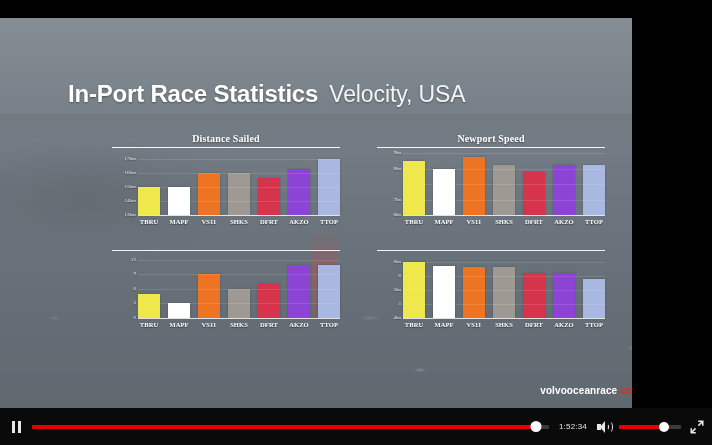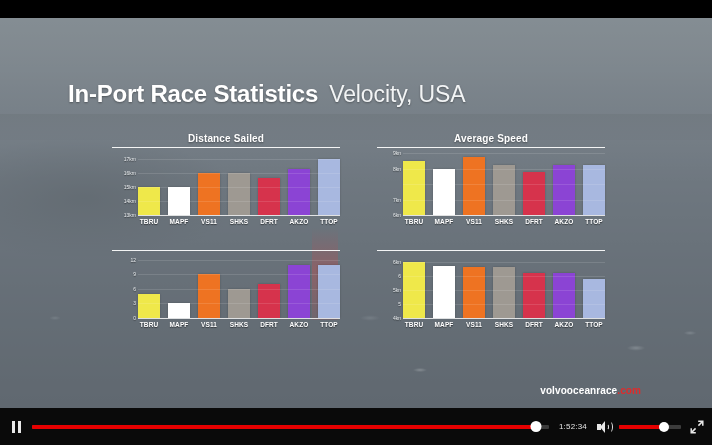--- a/index.html
+++ b/index.html
@@ -17,21 +17,21 @@
     width: 712px;
     height: 445px;
     background: #000;
     overflow: hidden;
   }
 
   
   #video-frame {
     position: absolute;
     left: 0; top: 18px;
-    width: 712px; height: 390px;
+    width: 632px; height: 390px;
     overflow: hidden;
     background:
       
       radial-gradient(ellipse 10px 3px at 420px 352px, rgba(235,238,240,.55), rgba(235,238,240,0) 70%),
       radial-gradient(ellipse 13px 4px at 636px 330px, rgba(225,230,235,.5), rgba(225,230,235,0) 70%),
       radial-gradient(ellipse 9px 3px at 690px 315px, rgba(220,226,232,.45), rgba(220,226,232,0) 70%),
       radial-gradient(ellipse 8px 3px at 55px 300px, rgba(200,208,214,.35), rgba(200,208,214,0) 70%),
       radial-gradient(ellipse 14px 4px at 370px 300px, rgba(210,216,222,.3), rgba(210,216,222,0) 70%),
       radial-gradient(ellipse 7px 3px at 540px 282px, rgba(205,212,218,.3), rgba(205,212,218,0) 70%),
       
@@ -100,21 +100,21 @@
     letter-spacing: -0.2px;
     text-shadow: 0 1px 2px rgba(0,0,0,.35);
   }
   #title-sub {
     font-size: 23px; font-weight: normal; color: #f2f4f5;
     letter-spacing: -0.1px;
     text-shadow: 0 1px 2px rgba(0,0,0,.35);
   }
 
   
-  .chart-panel { position: absolute; }
+  .chart-panel { position: absolute; font-family: Liberation Serif, serif; }
   #panel-distance { left: 112px; top: 114px; width: 228px; height: 100px; }
   #panel-speed    { left: 377px; top: 114px; width: 228px; height: 100px; }
   #panel-tacks    { left: 112px; top: 230px; width: 228px; height: 100px; }
   #panel-vmg      { left: 377px; top: 230px; width: 228px; height: 100px; }
 
   .chart-title {
     font-size: 10px; font-weight: bold; color: #ffffff;
     text-align: center; letter-spacing: .15px;
     text-shadow: 0 1px 2px rgba(0,0,0,.4);
     height: 13px; line-height: 13px;
@@ -332,21 +332,21 @@
             </div>
         <div class="grid-line" style="top: 62px;"></div>
             <div class="grid-line" style="top: 47.9091px;"></div>
             <div class="grid-line" style="top: 33.8182px;"></div>
             <div class="grid-line" style="top: 19.7273px;"></div>
             <div class="grid-line" style="top: 5.63636px;"></div>
           </div>
       </div>
 
       <div class="chart-panel" id="panel-speed">
-        <div class="chart-title">Average Speed</div>
+        <div class="chart-title">Newport Speed</div>
         <div class="chart-rule"></div>
         <div class="plot-wrap">
           <div class="y-axis">
               <div class="y-tick" style="top: 62px;">6kn</div>
               <div class="y-tick" style="top: 46.5px;">7kn</div>
               <div class="y-tick" style="top: 15.5px;">8kn</div>
               <div class="y-tick" style="top: 0px;">9kn</div>
             </div>
           <div class="bars">
               <div class="bar" style="height: 53.7333px; background: rgb(239, 232, 74);"></div>

